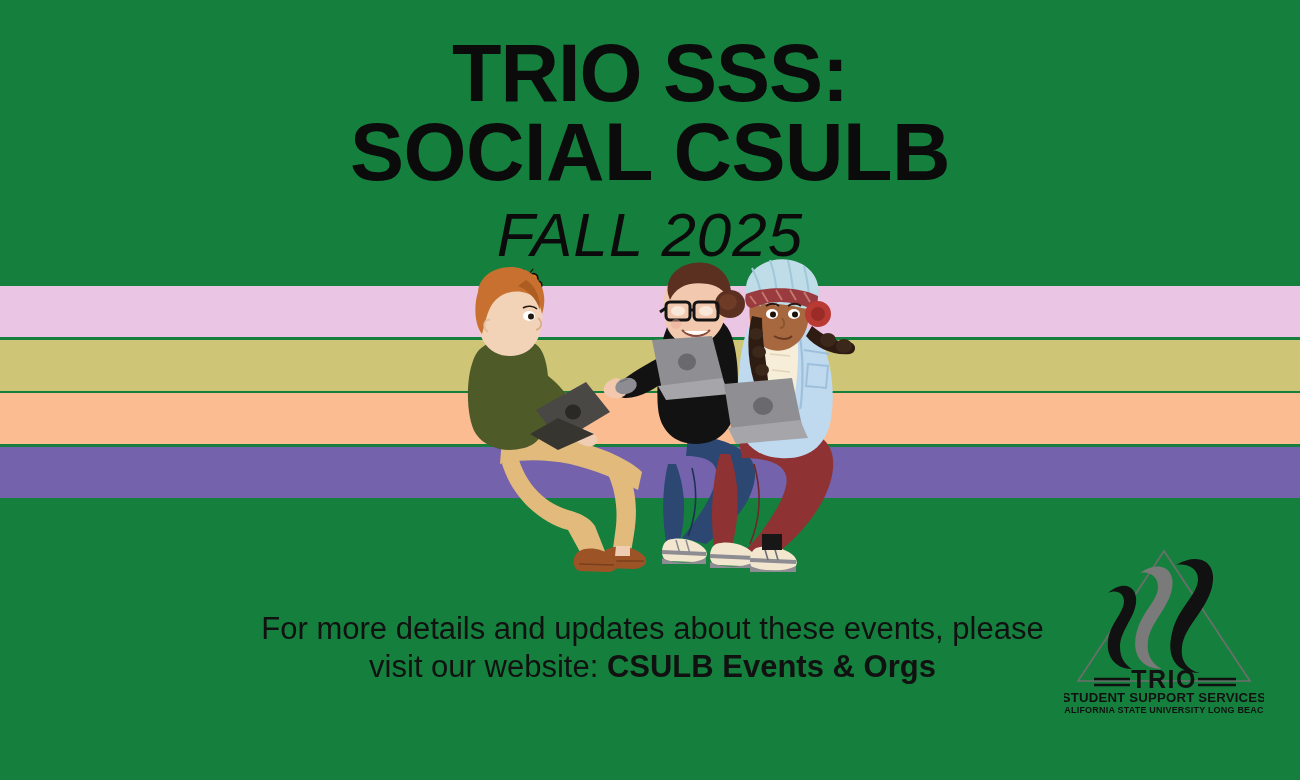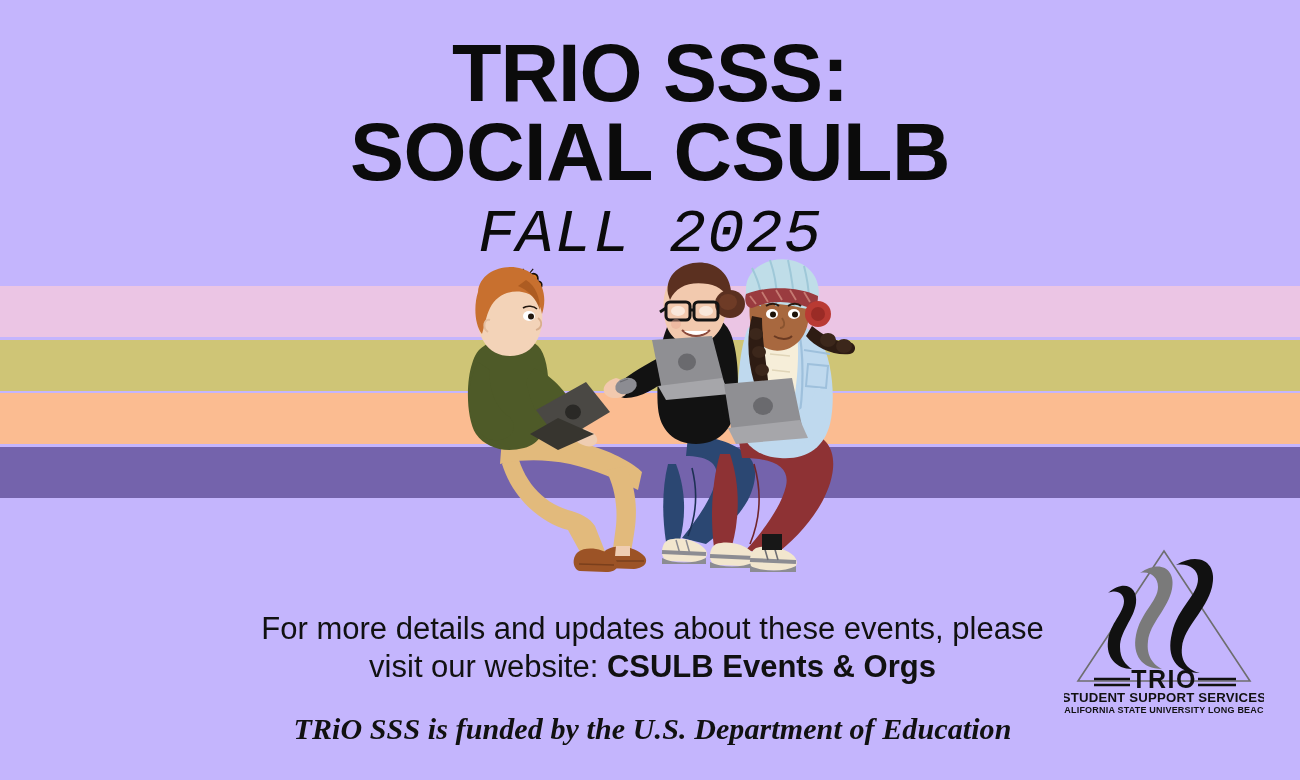--- a/index.html
+++ b/index.html
@@ -18,21 +18,21 @@
     font-family:"Liberation Sans", sans-serif;
     font-weight:bold;
     font-size:81px;
     line-height:0.98;
     letter-spacing:-1px;
     color:#0B0B0B;
     white-space:nowrap;
   }
   .title-line.l2 { font-size:81px; letter-spacing:-0.5px; }
   .subtitle {
-    font-family:Liberation Mono, monospace;
+    font-family:Liberation Sans, sans-serif;
     font-style:italic;
     font-weight:normal;
     font-size:62px;
     line-height:1.05;
     color:#0B0B0B;
     margin-top:9px;
     letter-spacing:1px;
   }
 
   
@@ -70,21 +70,21 @@
   .bp-logo { position:absolute; left:48px; top:566px; width:186px; height:192px; }
   .bp-logo svg { display:block; }
 
   
   .trio-logo { position:absolute; left:1052px; top:545px; width:200px; height:170px;margin-left:12px; }
   .trio-logo svg { display:block; }
 </style>
 </head>
 <body style="background: rgb(249, 245, 242);">
 
-<div class="poster" style="background: #c4b5fd;">
+<div class="poster" style="background: #15803d;">
 
   <div class="title-block">
     <div class="title-line l1" style="color: rgb(11, 11, 11);">TRIO SSS:</div>
     <div class="title-line l2" style="color: rgb(11, 11, 11);">SOCIAL CSULB</div>
     <div class="subtitle" style="color: rgb(11, 11, 11);">FALL 2025</div>
   </div>
 
   <div class="stripes">
     <div class="stripe s1" style="background: rgb(235, 197, 228);"></div>
     <div class="stripe s2" style="background: rgb(207, 197, 118);"></div>
@@ -262,21 +262,20 @@
           <ellipse cx="333" cy="148" rx="10" ry="9" fill="#6A6A6E"></ellipse>
           <path d="M298,170 L370,162 L378,180 L306,186 Z" fill="#A6A6AA"></path>
         </g>
       </g>
     </svg>
   </div>
 
   <div class="footer-text">
     <div class="ft-line">For more details and updates about these events, please</div>
     <div class="ft-line"><span>visit our website: </span><span class="ft-strong">CSULB Events &amp; Orgs</span></div>
-    <div class="ft-funded">TRiO SSS is funded by the U.S. Department of Education</div>
   </div>
 
 
   <div class="trio-logo">
     <svg viewBox="0 0 200 170" xmlns="http://www.w3.org/2000/svg">
 
       <path d="M100,6 L186,136 L14,136 Z" fill="none" stroke="#6E6E6E" stroke-width="1.6"></path>
 
       <path d="M44,48 C60,34 74,42 72,58 C70,74 56,86 56,102 C56,114 62,120 68,124 C52,124 42,112 44,96 C46,78 60,68 60,56 C60,48 52,44 44,48 Z" fill="#111111"></path>
       <path d="M76,28 C96,14 112,24 108,44 C104,64 86,78 84,96 C82,112 90,120 98,124 C78,124 68,110 72,90 C76,68 94,56 94,42 C94,32 86,26 76,28 Z" fill="#7A7A7A"></path>

